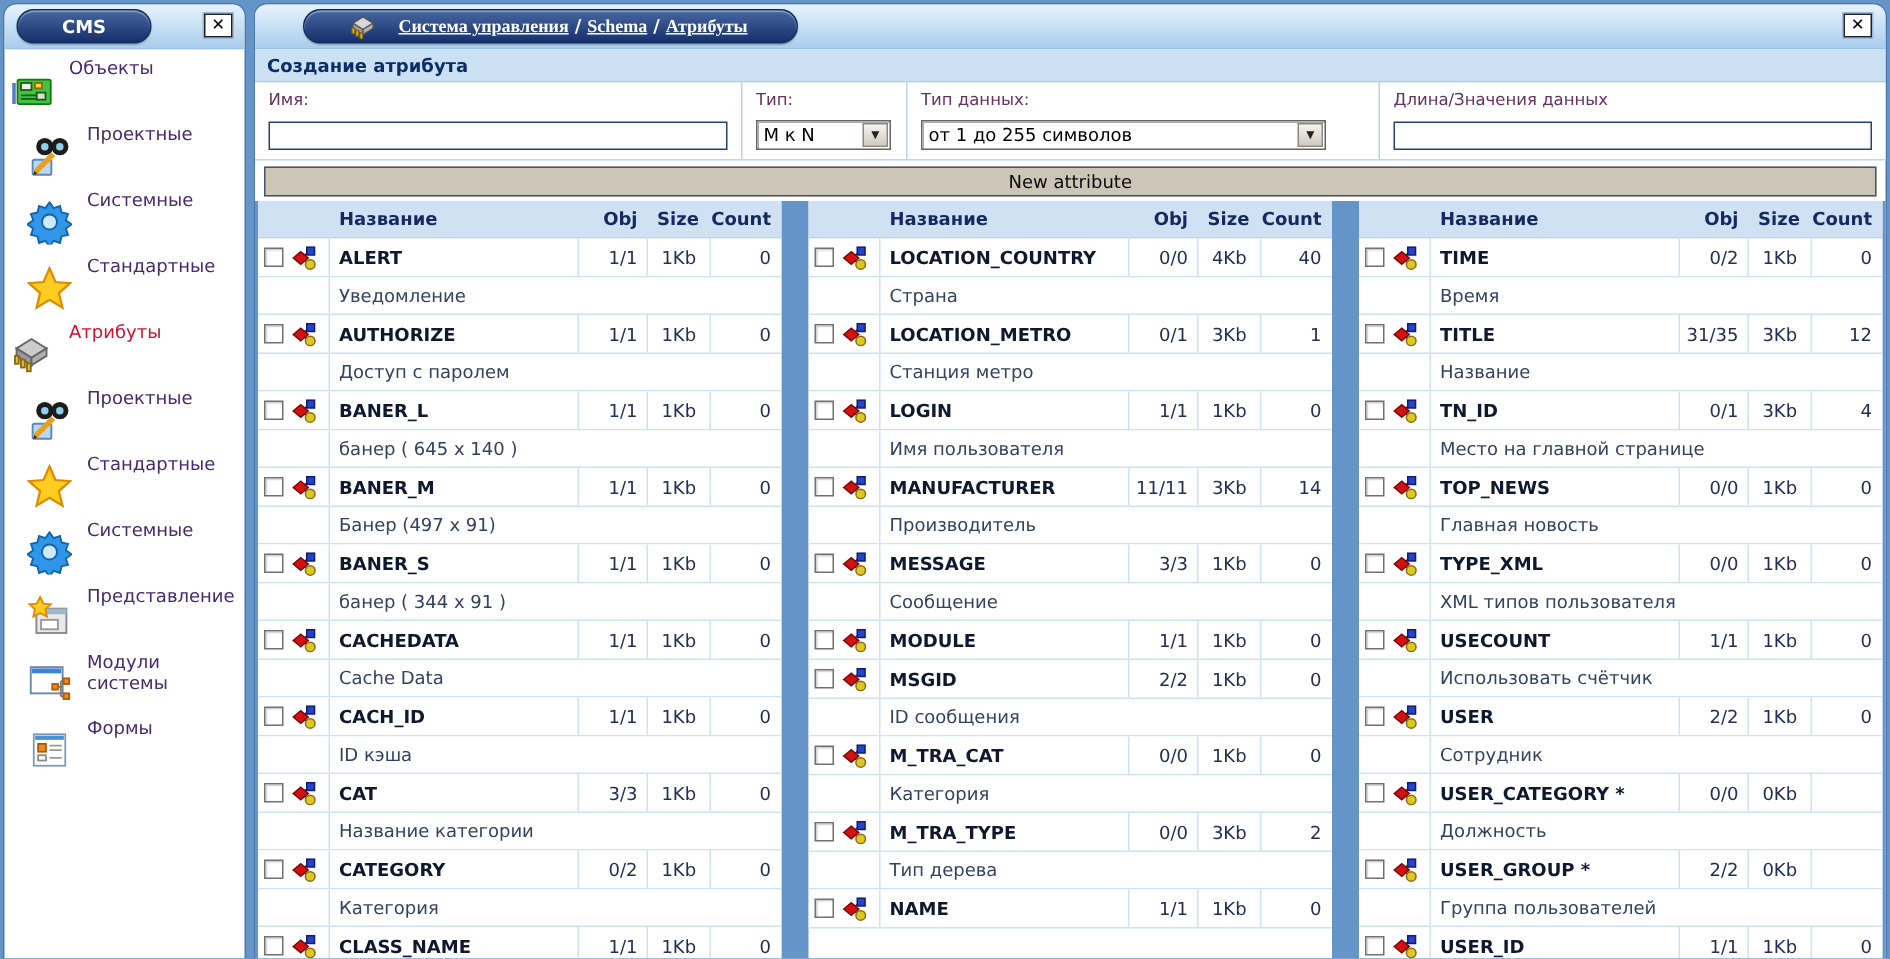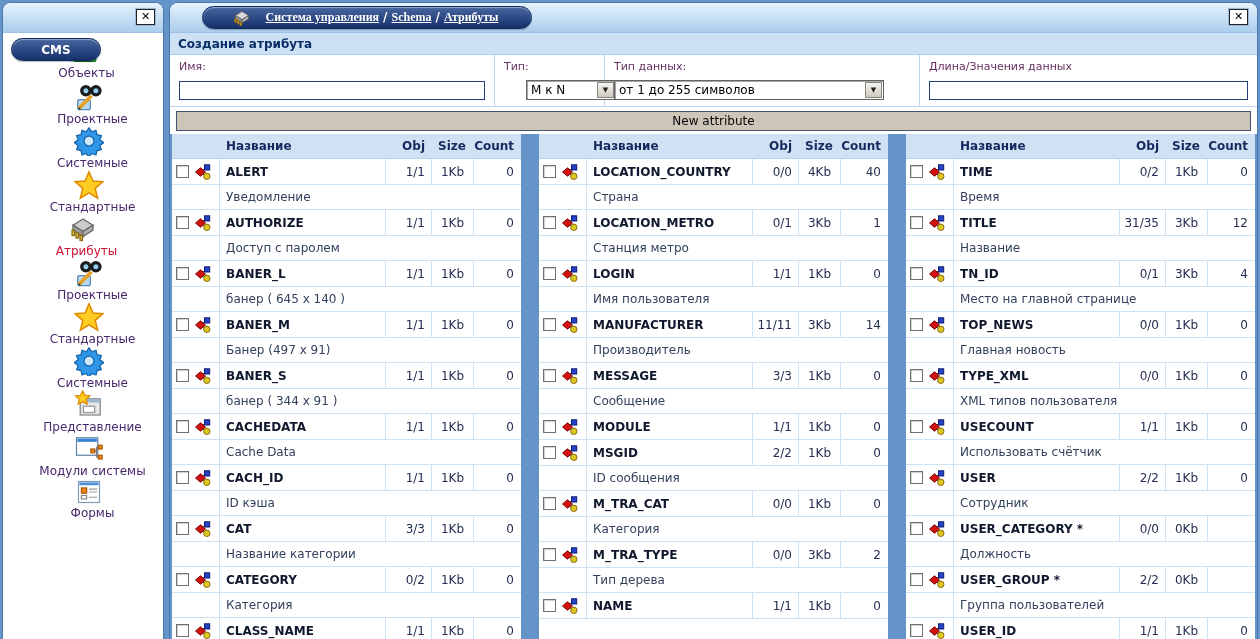--- a/index.html
+++ b/index.html
@@ -8,53 +8,53 @@
 
   .panel { position:absolute; top:2px; bottom:0; background:#fff; border:1px solid #4a77ad; border-bottom:none; border-radius:9px 9px 0 0; }
   #sidebar { left:2px; width:162px; }
   #main { left:169px; right:2px; }
 
   .panel-header { height:30px; background:linear-gradient(#e6f3fd,#a9cdec); border-radius:8px 8px 0 0; border-bottom:1px solid #9cc2e5; position:relative; }
   .pill { position:absolute; top:3px; height:23px; border-radius:13px;
           background:linear-gradient(#47669f,#16306b); border:1px solid #0f2a5e;
           box-shadow:inset 0 1px 1px rgba(255,255,255,.45), 0 1px 1px rgba(0,0,0,.25);
           color:#fff; font-weight:bold; display:flex; align-items:center; justify-content:center; }
-  #cms-pill { left:8px; width:90px;margin-top:32px; }
+  #cms-pill { left:8px; width:90px; }
   #crumb-pill { left:32px; min-width:330px; padding:0 16px; }
   #crumb-pill .crumb-link { color:#fff; text-decoration:underline; cursor:pointer; margin:0 4px;font-family:Liberation Serif, serif; }
   #crumb-pill .crumb-sep { color:#fff; font-weight:bold; }
   .crumb-chip { margin-right:10px; display:inline-flex; }
   .close-btn { position:absolute; top:6px; width:19px; height:16px; background:#fff; border:1px solid #222;
                box-shadow:0 0 0 1px #9db8d8; color:#000; font-weight:bold; font-size:11px; line-height:14px;
                text-align:center; cursor:pointer; }
   #sidebar .close-btn { right:8px; }
   #main .close-btn { right:9px; }
 
   
   #sidebar-items { padding-top:5px; }
-  .side-item { height:44px; display:flex; align-items:center; cursor:pointer;flex-direction:column; }
+  .side-item { height:44px; display:flex; cursor:pointer; }
   .side-item .icon-slot { width:36px; display:flex; justify-content:center; align-items:center; flex:none; }
   .side-item.ind { padding-left:12px; }
   .side-item .side-label { margin-left:7px; color:#46286b; }
   .side-item.active .side-label { color:#cc1133; }
 
   
   #section-title { height:22px; background:#cde1f4; border-bottom:1px solid #aecdea; color:#0b2d66;
                    font-weight:bold; line-height:22px; padding-left:8px; }
   #attr-form { display:grid; grid-template-columns:325px 110px 315px 1fr; height:52px; background:#fff; border-bottom:1px solid #bcd6ee; }
   .fgroup { border-right:1px solid #bcd6ee; padding:5px 9px 6px; display:flex; flex-direction:column; justify-content:space-between; }
   .fgroup:last-child { border-right:none; }
   .flabel { font-size:11px; color:#66305f; }
   .ftext { height:19px; width:100%; border:1px solid #23407c; font-size:12px; padding:1px 3px; font-family:inherit; }
   .fselect { height:20px; border:1px solid #636363; box-shadow:inset 1px 1px 0 #a8a8a8; background:#fff;
              display:flex; align-items:center; padding-left:4px; cursor:pointer; position:relative; }
   .fselect .sel-value { flex:1; white-space:nowrap; overflow:hidden; }
   .sel-btn { width:17px; height:16px; margin:0 1px 0 auto; flex:none; background:linear-gradient(#f4f3ee,#cfcac0);
              border:1px solid #8a877e; font-size:7px; line-height:14px; text-align:center; color:#222; }
-  #sel-type { width:90px;margin-left:22px; }
+  #sel-type { width:90px; }
   #sel-datatype { width:270px; }
 
   #new-attr-btn { margin:4px 6px; height:20px; background:#cdc5b8; border:1px solid #47536e;
                   text-align:center; line-height:18px; color:#0a0a0a; cursor:pointer; }
 
   
   #tables { position:absolute; top:131px; bottom:0; left:0; right:0; background:#6494c8; display:flex; gap:18px; padding:0 2px; overflow:hidden; }
   .attr-table { flex:1; background:#fff; overflow:hidden; }
   .t-head { display:flex; height:25px; background:#cfe1f3; border-bottom:1px solid #b6d2ec; align-items:center;
             font-weight:bold; color:#16295e; }

